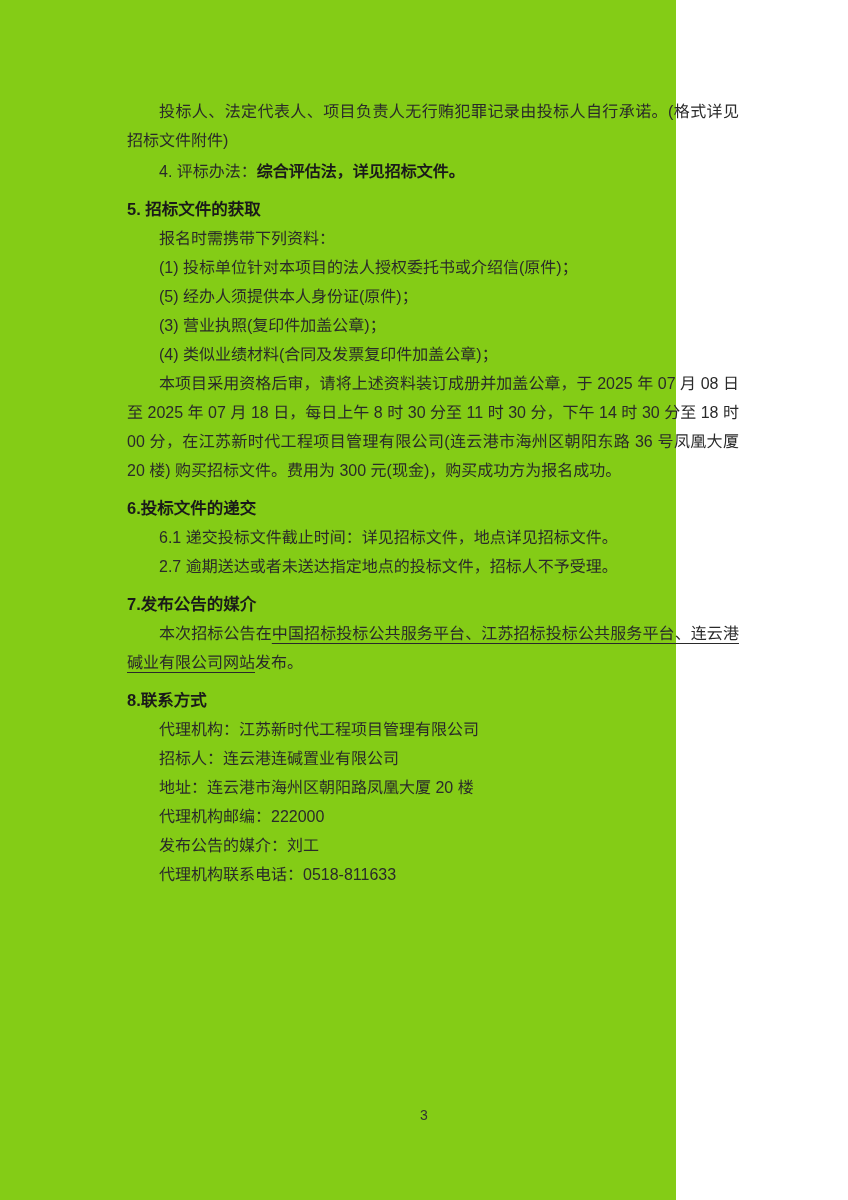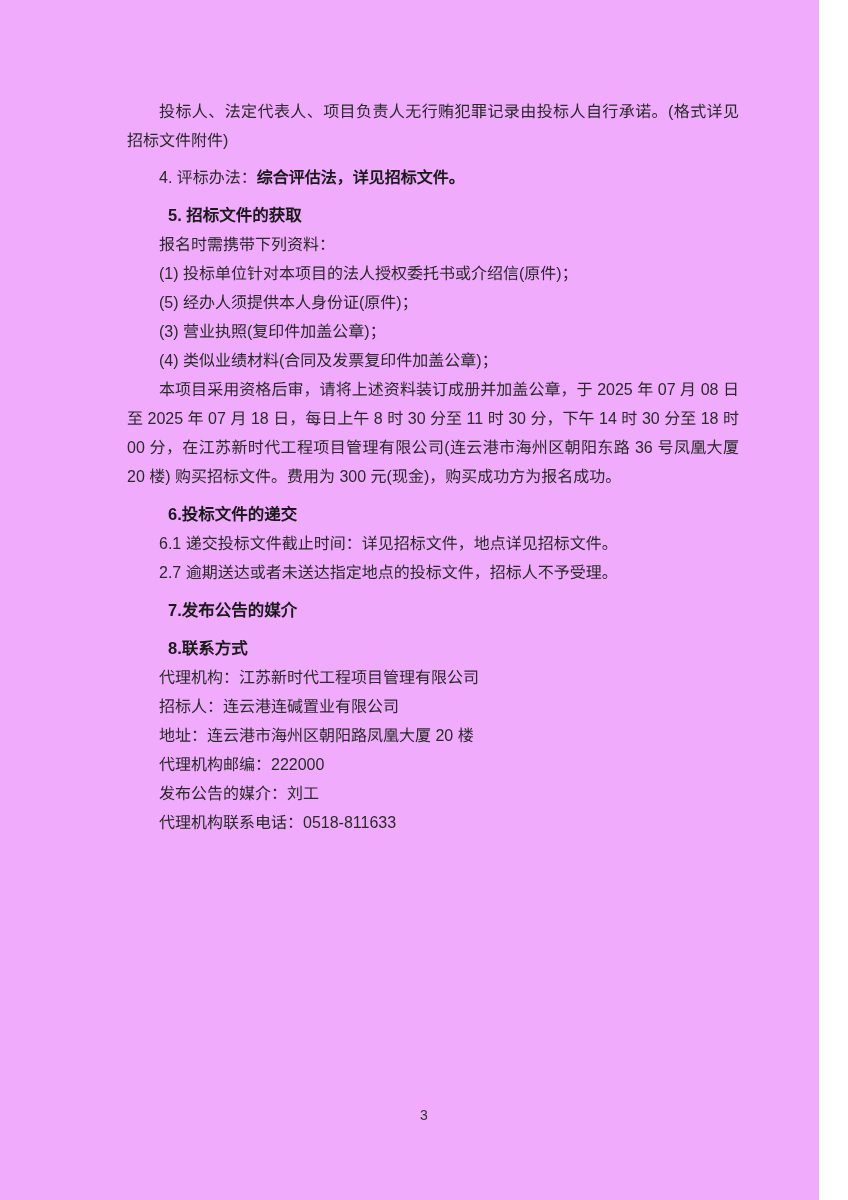--- a/index.html
+++ b/index.html
@@ -5,23 +5,23 @@
   * { margin: 0; padding: 0; box-sizing: border-box; }
   html, body {
     width: 848px;
     height: 1200px;
     background: #ffffff;
     font-family: "Liberation Sans", sans-serif;
     overflow: hidden;
   }
   .page {
     position: relative;
-    width: 819px;
+    width: 676px;
     height: 1200px;
-    background: #f0abfc;
+    background: #84cc16;
   }
   .content {
     position: absolute;
     top: 97px;
     left: 127px;
     width: 612px;
     color: #2a2a2a;
     font-size: 16px;
     line-height: 29px;
   }
@@ -29,23 +29,22 @@
     text-indent: 2em;
     text-align: justify;
   }
   .bold { font-weight: bold; color: #1a1a1a; }
   h2.sec-heading {
     font-size: 16.5px;
     line-height: 29px;
     font-weight: bold;
     color: #1a1a1a;
     margin-top: 9px;
-    margin-left: 41px;
   }
-  .gap-before { margin-top: 8px; }
+  .gap-before { margin-top: 2px; }
   .underlined {
     text-decoration: underline;
     text-underline-offset: 4px;
     text-decoration-thickness: 1px;
   }
   .page-footer {
     position: absolute;
     top: 1105px;
     left: 0;
     width: 848px;
@@ -71,20 +70,21 @@
     <p class="body-line">(5) 经办人须提供本人身份证(原件)；</p>
     <p class="body-line">(3) 营业执照(复印件加盖公章)；</p>
     <p class="body-line">(4) 类似业绩材料(合同及发票复印件加盖公章)；</p>
     <p class="body-line">本项目采用资格后审，请将上述资料装订成册并加盖公章，于 2025 年 07 月 08 日至 2025 年 07 月 18 日，每日上午 8 时 30 分至 11 时 30 分，下午 14 时 30 分至 18 时 00 分，在江苏新时代工程项目管理有限公司(连云港市海州区朝阳东路 36 号凤凰大厦 20 楼) 购买招标文件。费用为 300 元(现金)，购买成功方为报名成功。</p>
 
     <h2 class="sec-heading">6.投标文件的递交</h2>
     <p class="body-line">6.1 递交投标文件截止时间：详见招标文件，地点详见招标文件。</p>
     <p class="body-line">2.7 逾期送达或者未送达指定地点的投标文件，招标人不予受理。</p>
 
     <h2 class="sec-heading">7.发布公告的媒介</h2>
+    <p class="body-line"><span>本次招标公告在</span><span class="underlined">中国招标投标公共服务平台、江苏招标投标公共服务平台、连云港碱业有限公司网站</span><span>发布。</span></p>
 
     <h2 class="sec-heading">8.联系方式</h2>
     <p class="body-line">代理机构：江苏新时代工程项目管理有限公司</p>
     <p class="body-line">招标人：连云港连碱置业有限公司</p>
     <p class="body-line">地址：连云港市海州区朝阳路凤凰大厦 20 楼</p>
     <p class="body-line">代理机构邮编：222000</p>
     <p class="body-line">发布公告的媒介：刘工</p>
     <p class="body-line">代理机构联系电话：0518-811633</p>
 
   </div>

